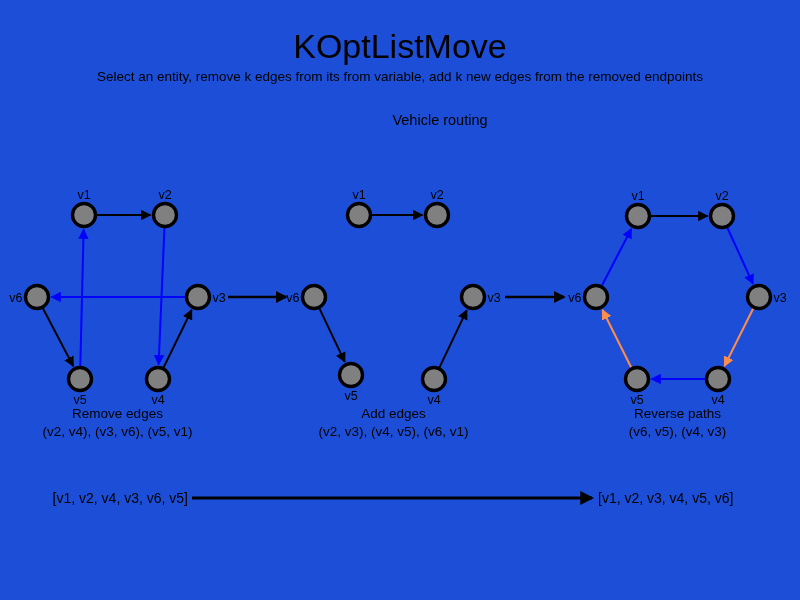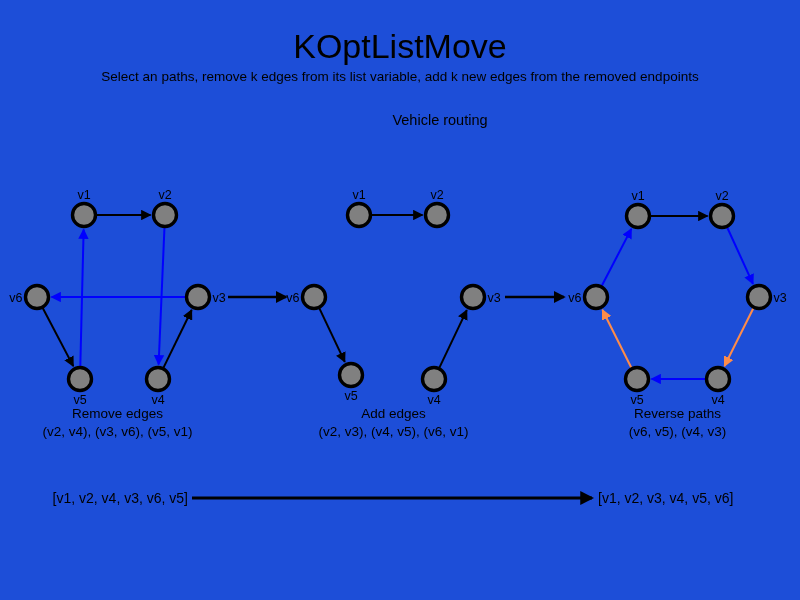--- a/index.html
+++ b/index.html
@@ -73,21 +73,21 @@
     stroke: #000000;
     stroke-width: 3.4;
   }
 </style>
 </head>
 <body>
 
 <div id="page">
 
   <div id="title">KOptListMove</div>
-  <div id="subtitle">Select an paths, remove k edges from its list variable, add k new edges from the removed endpoints</div>
+  <div id="subtitle">Select an entity, remove k edges from its from variable, add k new edges from the removed endpoints</div>
   <div id="context-label">Vehicle routing</div>
 
   <svg id="scene" viewBox="0 0 800 600">
     <defs>
       <marker id="ah-black" viewBox="0 0 10 10" refX="9" refY="5" markerWidth="5.2" markerHeight="5.2" orient="auto-start-reverse">
         <path d="M 0 0 L 10 5 L 0 10 z" fill="#000000"></path>
       </marker>
       <marker id="ah-blue" viewBox="0 0 10 10" refX="9" refY="5" markerWidth="5.2" markerHeight="5.2" orient="auto-start-reverse">
         <path d="M 0 0 L 10 5 L 0 10 z" fill="#0000FF"></path>
       </marker>

